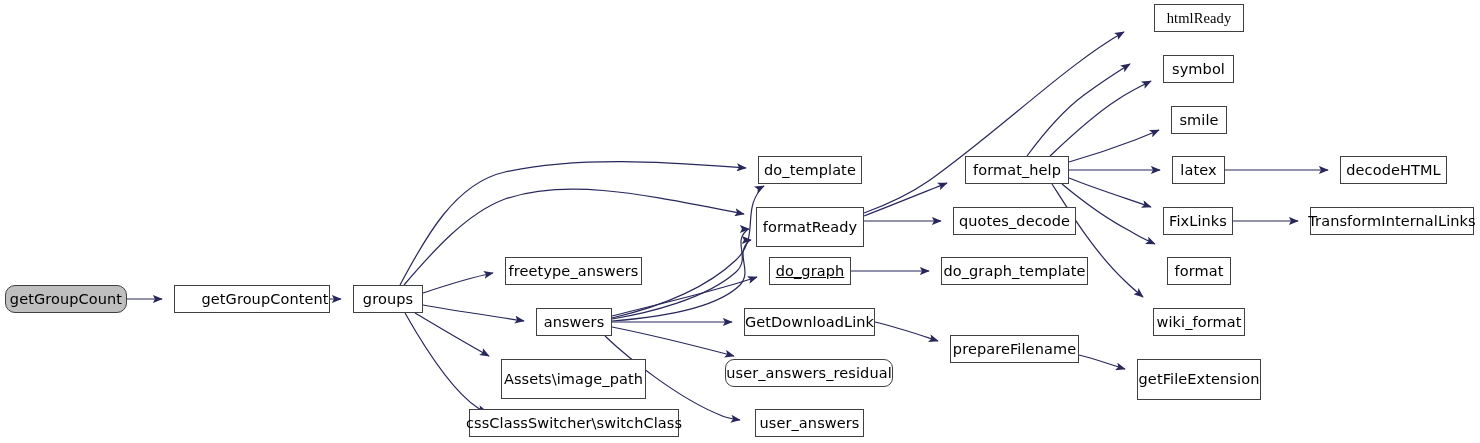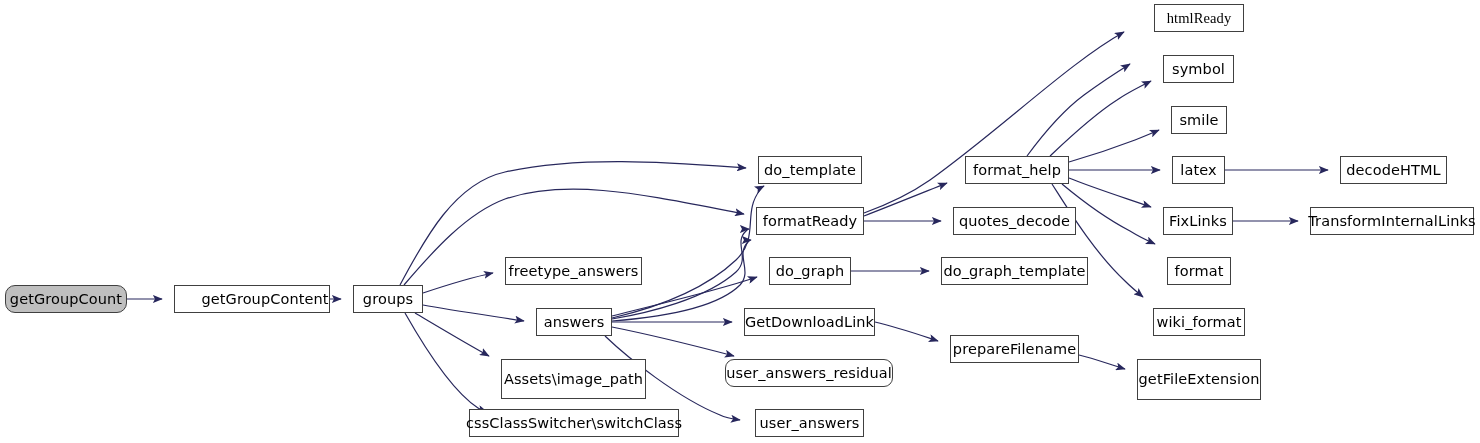--- a/index.html
+++ b/index.html
@@ -99,36 +99,36 @@
       </div>
       <div class="node" style="left: 174px; top: 285px; width: 156px; height: 28px; padding-left: 26px;">
         <span>getGroupContent</span>
       </div>
       <div class="node" style="left: 353px; top: 285px; width: 70px; height: 28px;">
         <span>groups</span>
       </div>
       <div class="node" style="left: 758px; top: 156px; width: 104px; height: 28px;">
         <span>do_template</span>
       </div>
-      <div class="node" style="left: 756px; top: 207px; width: 108px; height: 28px;">
+      <div class="node" style="left: 756px; top: 207px; width: 108px; height: 40px;">
         <span>formatReady</span>
       </div>
       <div class="node" style="left: 505px; top: 257px; width: 137px; height: 28px;">
         <span>freetype_answers</span>
       </div>
       <div class="node" style="left: 536px; top: 308px; width: 76px; height: 28px;">
         <span>answers</span>
       </div>
       <div class="node" style="left: 501px; top: 359px; width: 145px; height: 40px;">
         <span>Assets\image_path</span>
       </div>
       <div class="node" style="left: 469px; top: 409px; width: 210px; height: 28px;">
         <span>cssClassSwitcher\switchClass</span>
       </div>
-      <div class="node" style="left: 769px; top: 257px; width: 82px; height: 28px;">
+      <div class="node" style="left: 769px; top: 257px; width: 82px; height: 28px; text-decoration: underline;">
         <span>do_graph</span>
       </div>
       <div class="node" style="left: 744px; top: 308px; width: 131px; height: 28px;">
         <span>GetDownloadLink</span>
       </div>
       <div class="node" style="left: 725px; top: 359px; width: 168px; height: 28px; border-radius: 9px;">
         <span>user_answers_residual</span>
       </div>
       <div class="node" style="left: 755px; top: 409px; width: 109px; height: 28px;">
         <span>user_answers</span>

